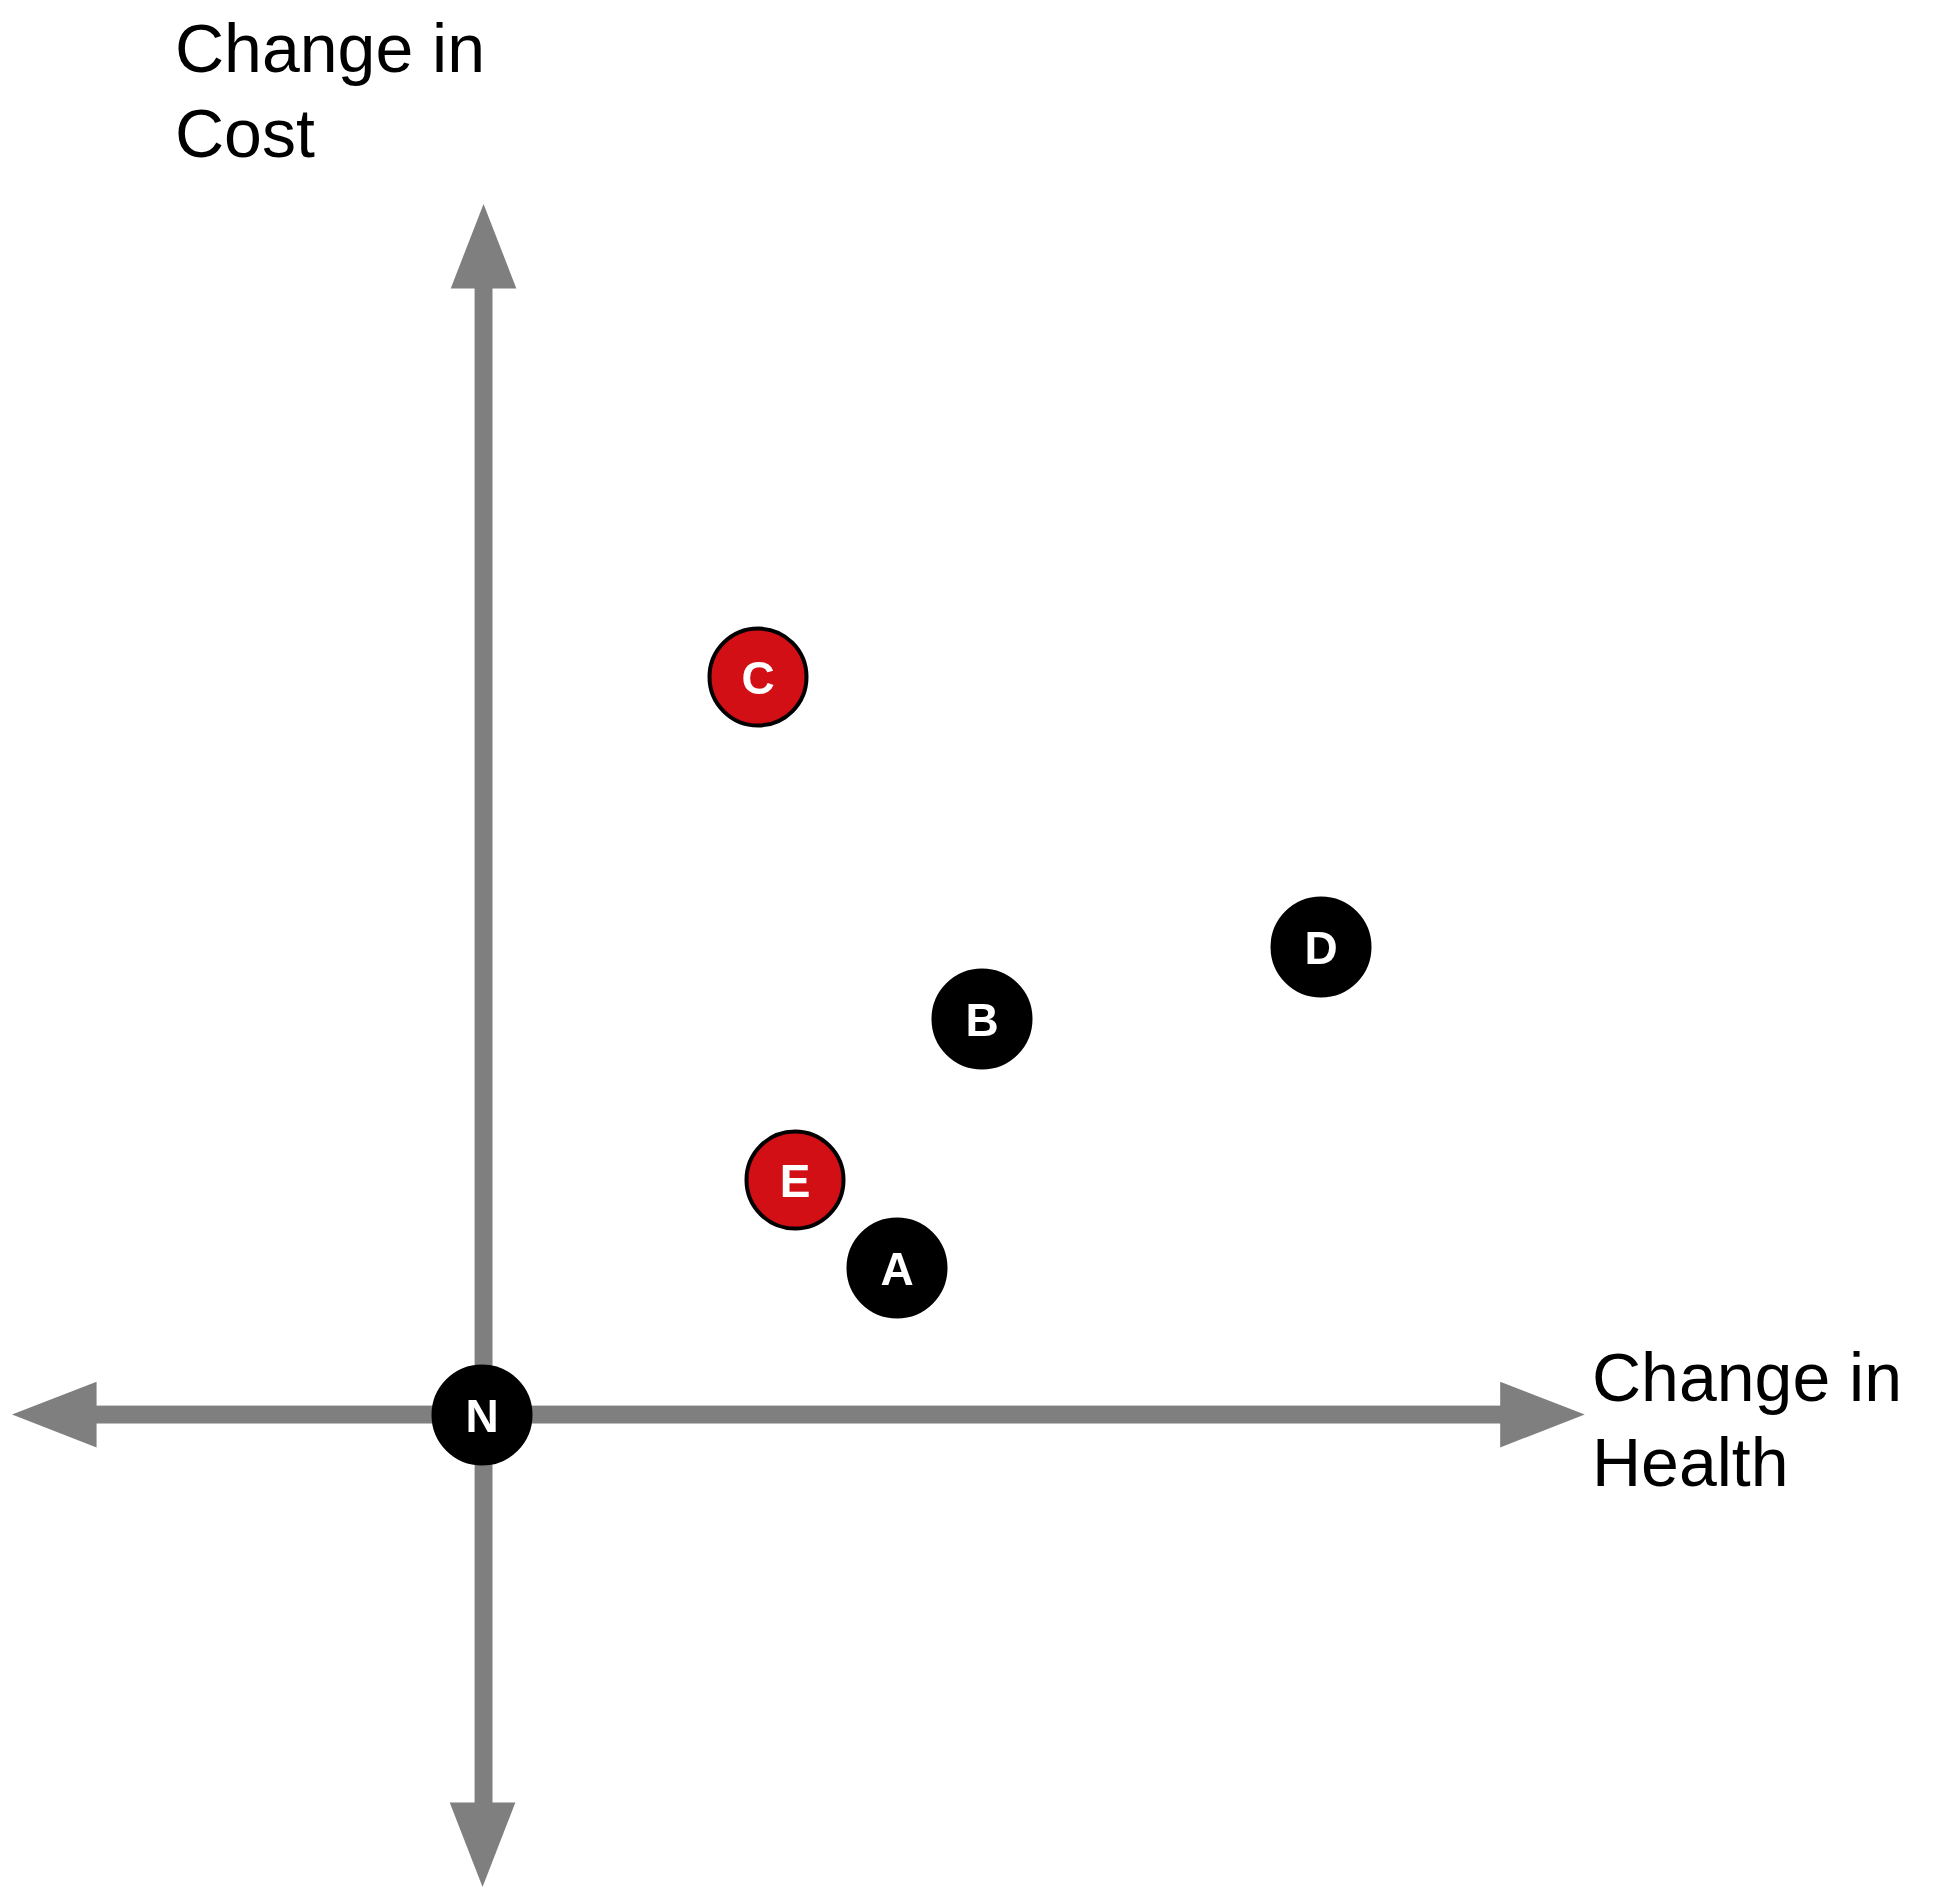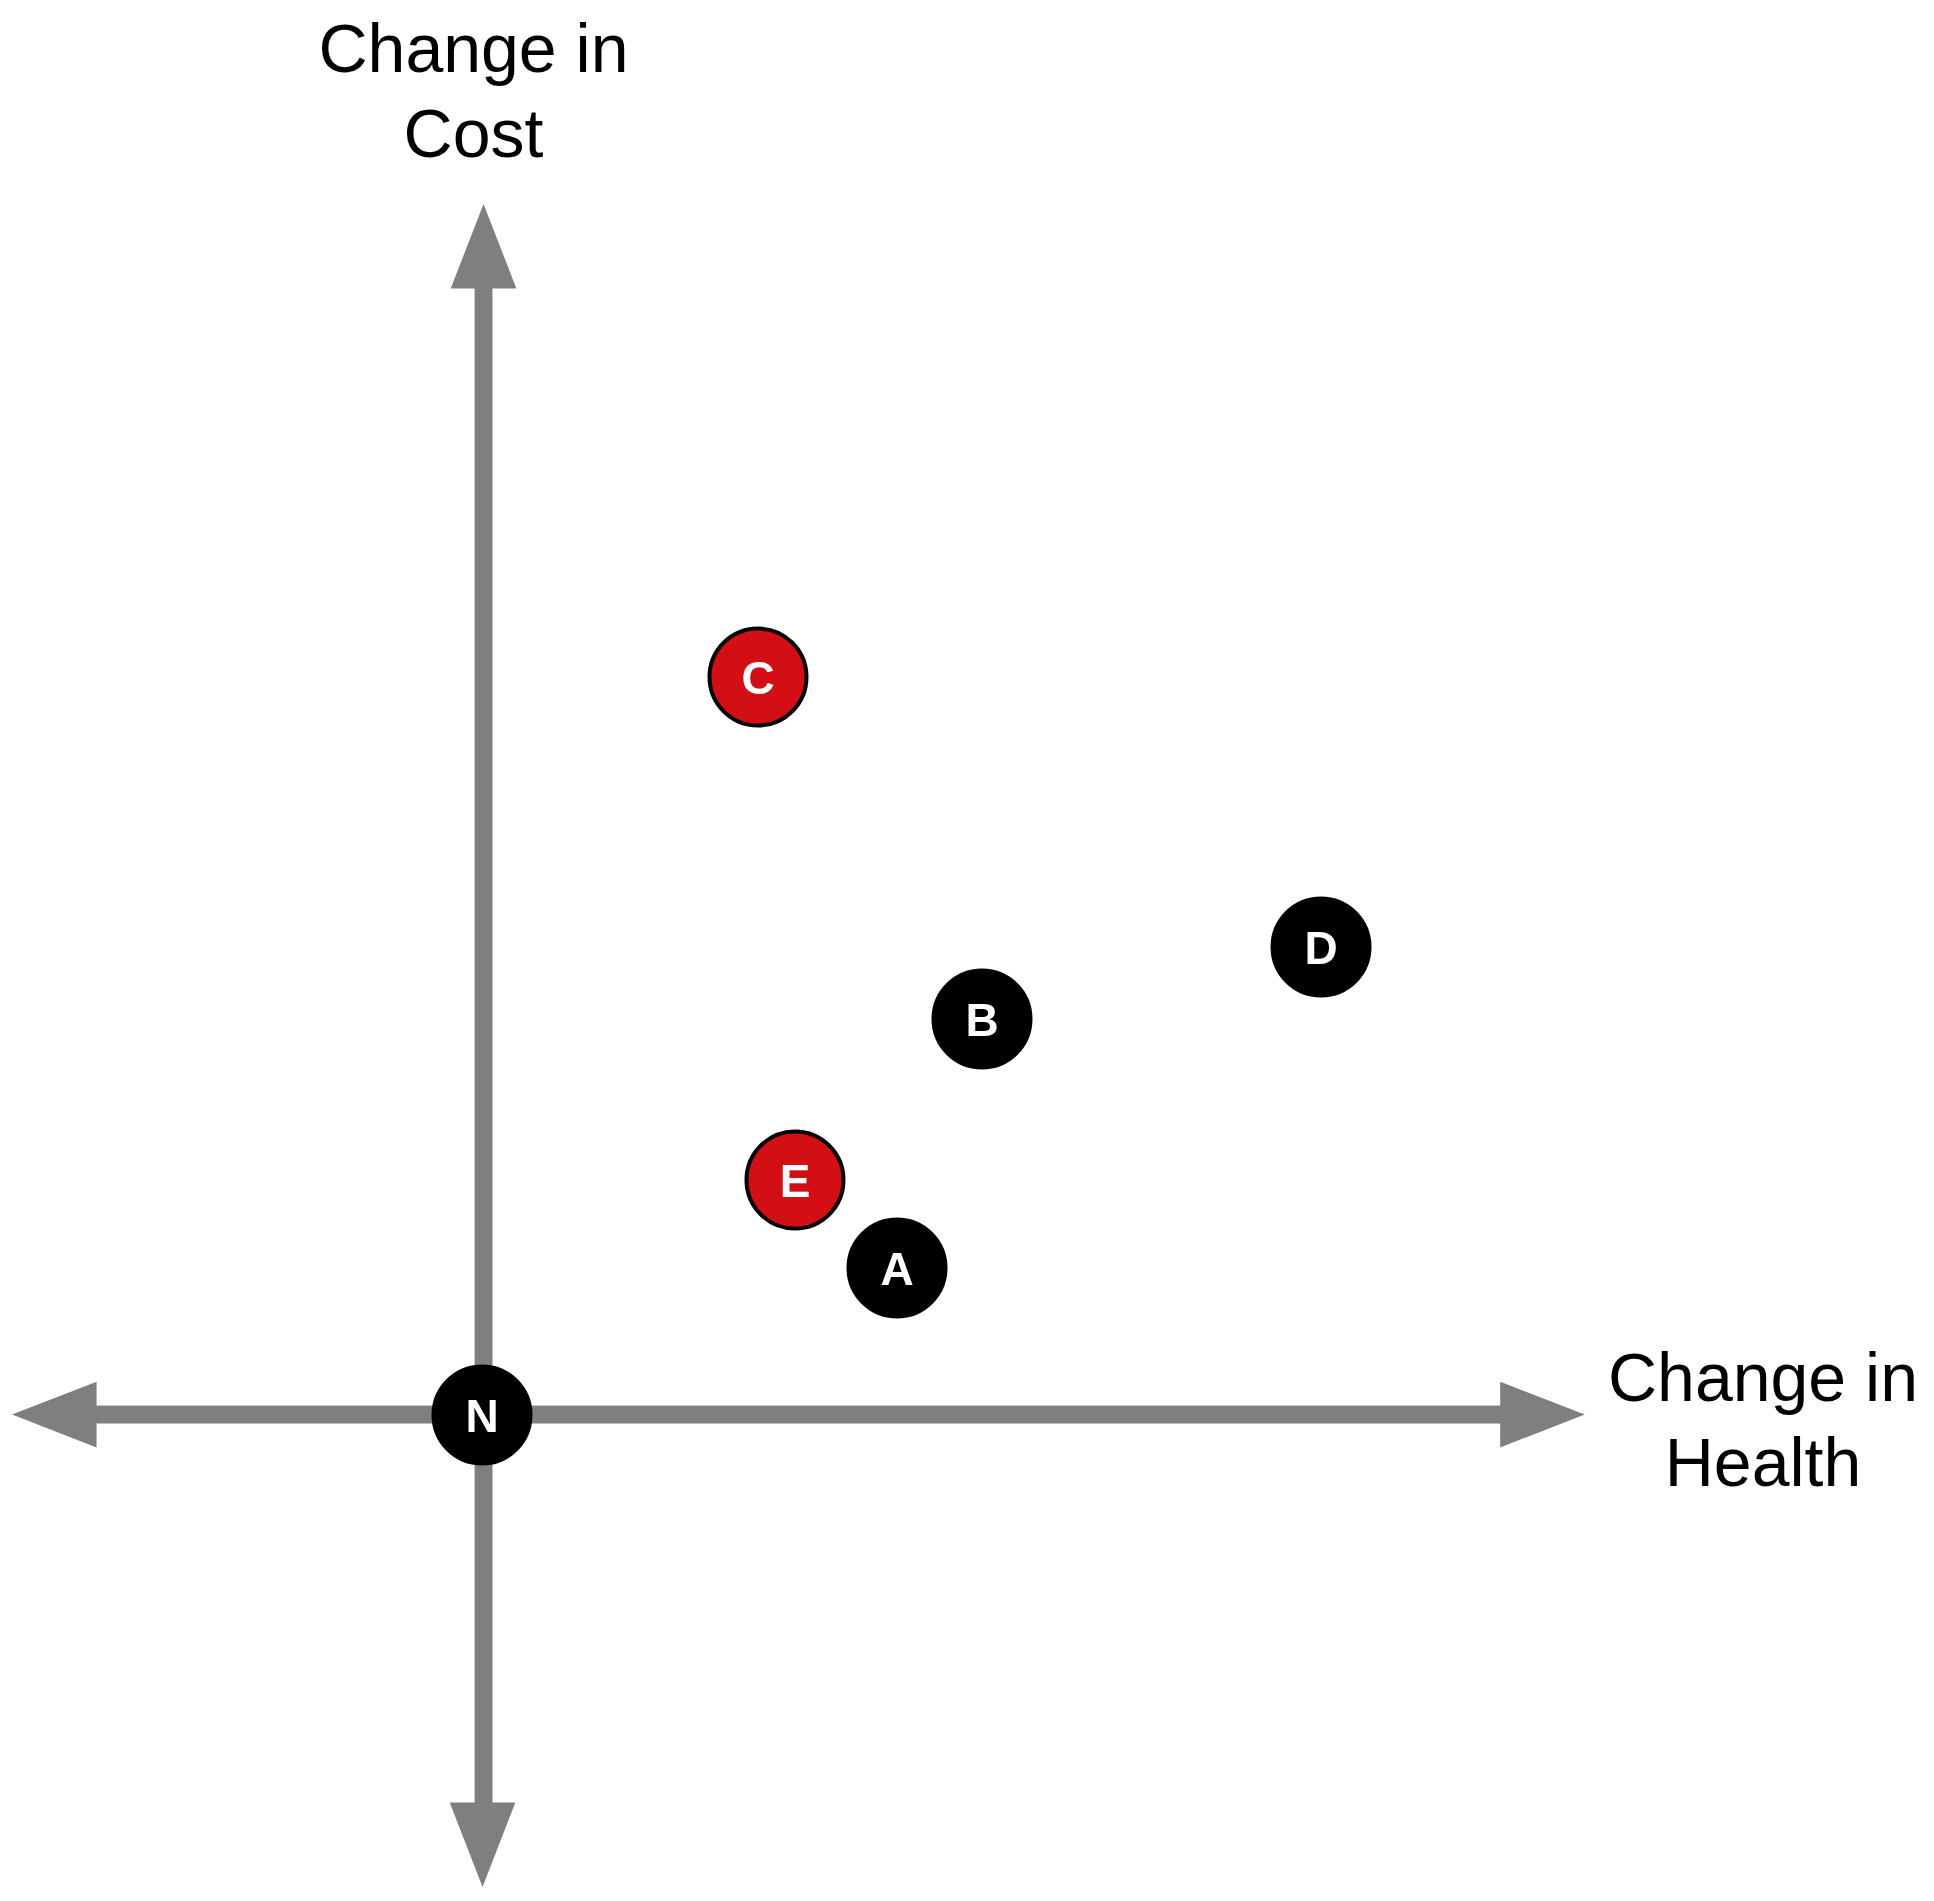--- a/index.html
+++ b/index.html
@@ -10,21 +10,20 @@
     position: relative;
     overflow: hidden;
   }
   .stage { position: absolute; left: 0; top: 0; width: 1934px; height: 1901px; }
   svg.axes { position: absolute; left: 0; top: 0; }
   .axis-label {
     position: absolute;
     color: #000000;
     font-size: 68px;
     line-height: 1.25;
-    text-align: center;
     white-space: pre-line;
   }
   #cost-label   { left: 175px;  top: 6px;    width: 597px; }
   #health-label { left: 1592px; top: 1335px; width: 342px; }
   #plot-layer { position: absolute; left: 0; top: 0; width: 100%; height: 100%; }
   .point {
     position: absolute;
     width: 101px; height: 101px;
     border-radius: 50%;
     border: 4px solid #000000;

